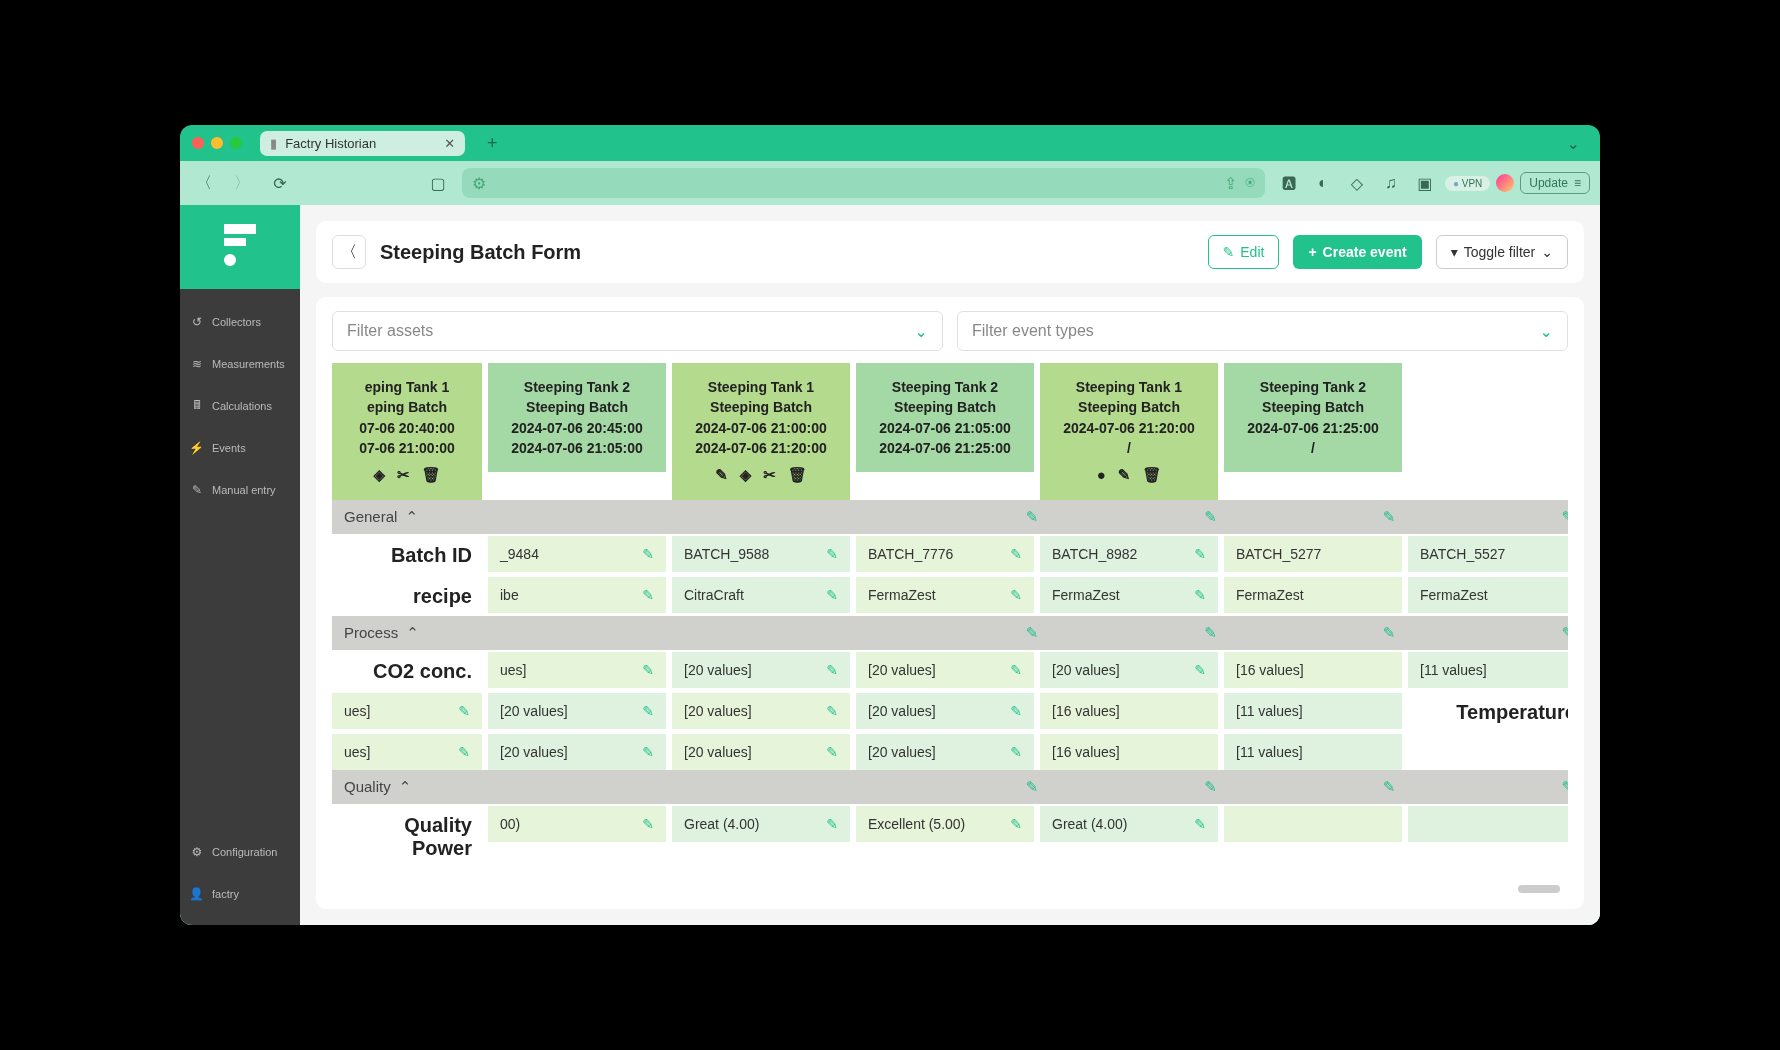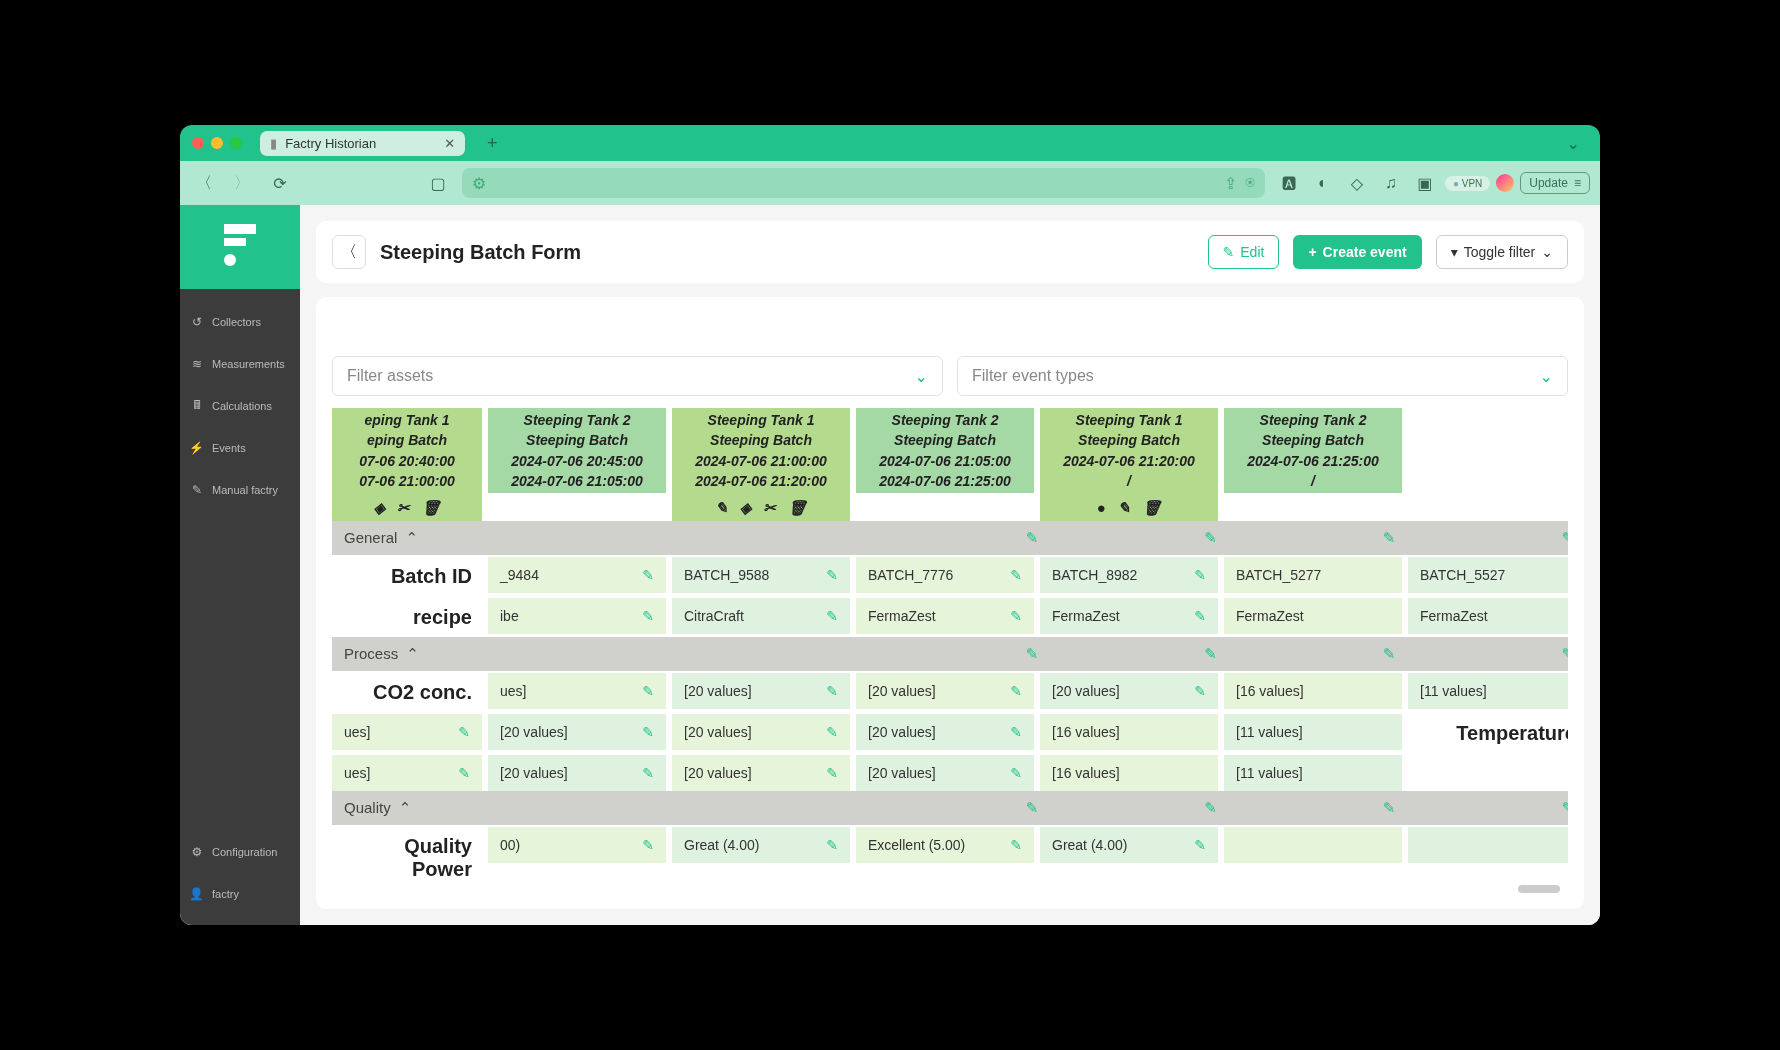--- a/index.html
+++ b/index.html
@@ -39,28 +39,28 @@
 .header-card { display: flex; align-items: center; gap: 14px; }
 .backbtn { width: 34px; height: 34px; border: 1px solid #ddd; border-radius: 6px; display: flex; align-items: center; justify-content: center; cursor: pointer; font-size: 16px; }
 .title { font-size: 20px; font-weight: 700; color: #222; text-align: center; }
 .header-sp { flex: 1; }
 .btn { height: 34px; padding: 0 14px; border-radius: 6px; display: flex; align-items: center; gap: 6px; font-size: 14px; cursor: pointer; border: 1px solid transparent; }
 .btn-edit { border: 1px solid #21c28c; color: #21c28c; background: #fff; }
 .btn-create { background: #21c28c; color: #fff; font-weight: 600; }
 .btn-filter { border: 1px solid #ccc; color: #333; background: #fff; }
 
 .body-card { flex: 1; display: flex; flex-direction: column; gap: 12px; overflow: hidden; }
-.filters { display: flex; gap: 14px; margin-top: 45px; }
+.filters { display: flex; gap: 14px; }
 .filter-sel { flex: 1; height: 40px; border: 1px solid #e0e0e0; border-radius: 6px; display: flex; align-items: center; padding: 0 14px; color: #888; justify-content: space-between; cursor: pointer; }
 .filter-sel .chev { color: #21c28c; }
 
 .grid-wrap { flex: 1; overflow: auto; position: relative; }
 .grid { display: grid; grid-template-columns: 156px repeat(6, 184px); }
 .grid > div { border-right: 6px solid #fff; }
-.hdrcell { text-align: center; padding: 2px 8px; font-weight: 700; font-size: 14px; color: #222; line-height: 1.45; font-style: italic; }
+.hdrcell { text-align: center; padding: 14px 8px; font-weight: 700; font-size: 14px; color: #222; line-height: 1.45; }
 .hdrlbl { text-align: right; padding: 10px 10px; font-weight: 700; font-size: 14px; color: #222; line-height: 1.45; }
 .col0 .hdrcell, .col2 .hdrcell, .col4 .hdrcell { background: #b4da8e; }
 .col1 .hdrcell, .col3 .hdrcell, .col5 .hdrcell { background: #a4d8a4; }
 .col0 .cell, .col2 .cell, .col4 .cell { background: #e6f4d9; }
 .col1 .cell, .col3 .cell, .col5 .cell { background: #def2df; }
 .labelcol { background: #fff; }
 .iconrow { display: flex; gap: 12px; justify-content: center; align-items: center; margin-top: 6px; font-size: 15px; color: #222; }
 .iconrow span { cursor: pointer; }
 .section { grid-column: 1 / -1; background: #d0d0cc; padding: 8px 12px; display: flex; align-items: center; gap: 8px; color: #444; font-size: 15px; }
 .section .sedit { margin-left: auto; display: flex; gap: 166px; }
@@ -138,21 +138,21 @@
         <div class="nav-item">
             <span class="nav-icon">🖩</span>
             <span>Calculations</span>
           </div>
         <div class="nav-item">
             <span class="nav-icon">⚡</span>
             <span>Events</span>
           </div>
         <div class="nav-item">
             <span class="nav-icon">✎</span>
-            <span>Manual factry</span>
+            <span>Manual entry</span>
           </div>
       </div>
       <div class="nav-bottom">
         <div class="nav-item">
             <span class="nav-icon">⚙</span>
             <span>Configuration</span>
           </div>
         <div class="nav-item">
             <span class="nav-icon">👤</span>
             <span>factry</span>

